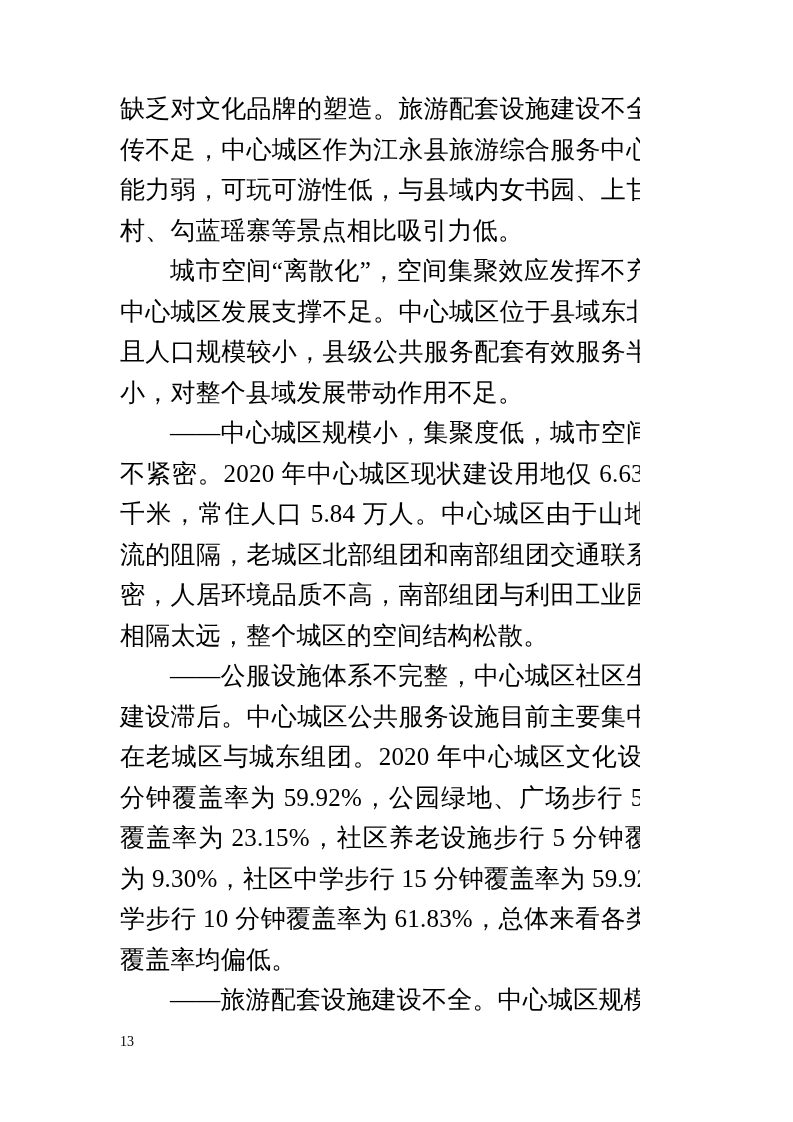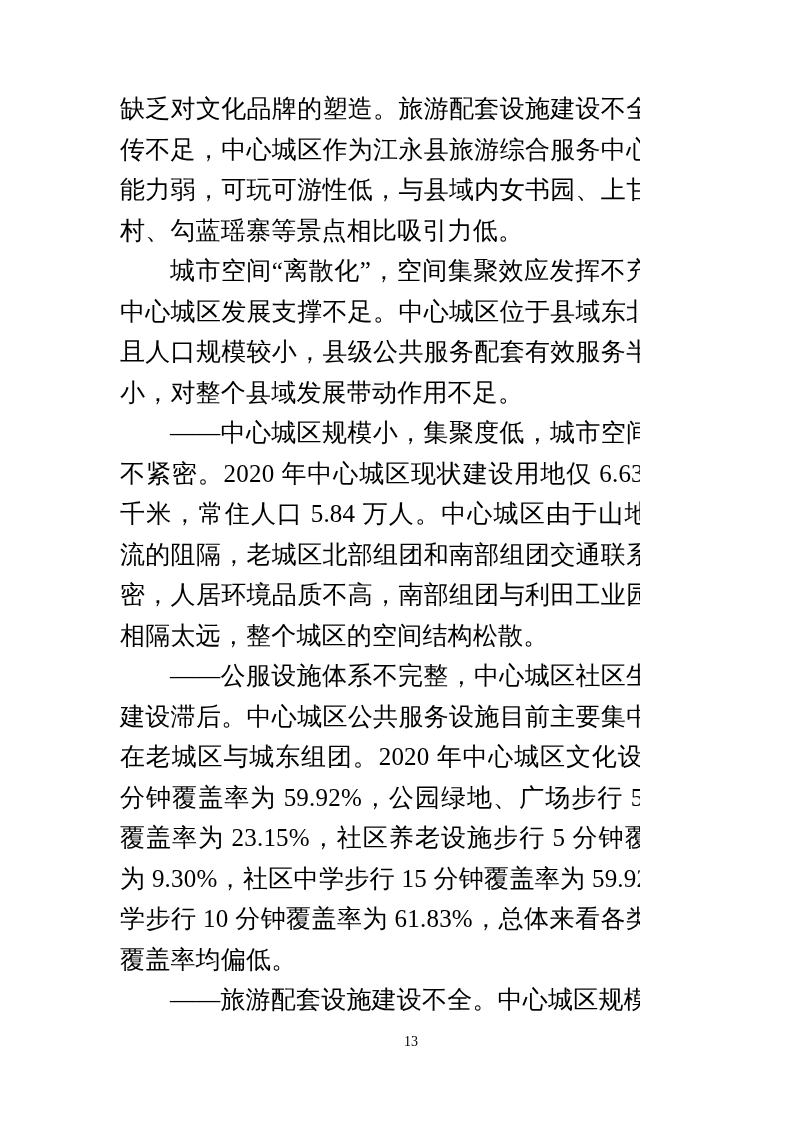--- a/index.html
+++ b/index.html
@@ -35,21 +35,21 @@
     text-indent: 0;
   }
   .lead {
     font-weight: normal;
   }
   .footer {
     position: absolute;
     left: 120px;
     top: 1033px;
     width: 582px;
-    text-align: center;
+    text-align: left;
     font-size: 14px;
     line-height: 18px;
   }
 </style>
 </head>
 <body>
 
 <div class="page">
   <div class="content">
 

